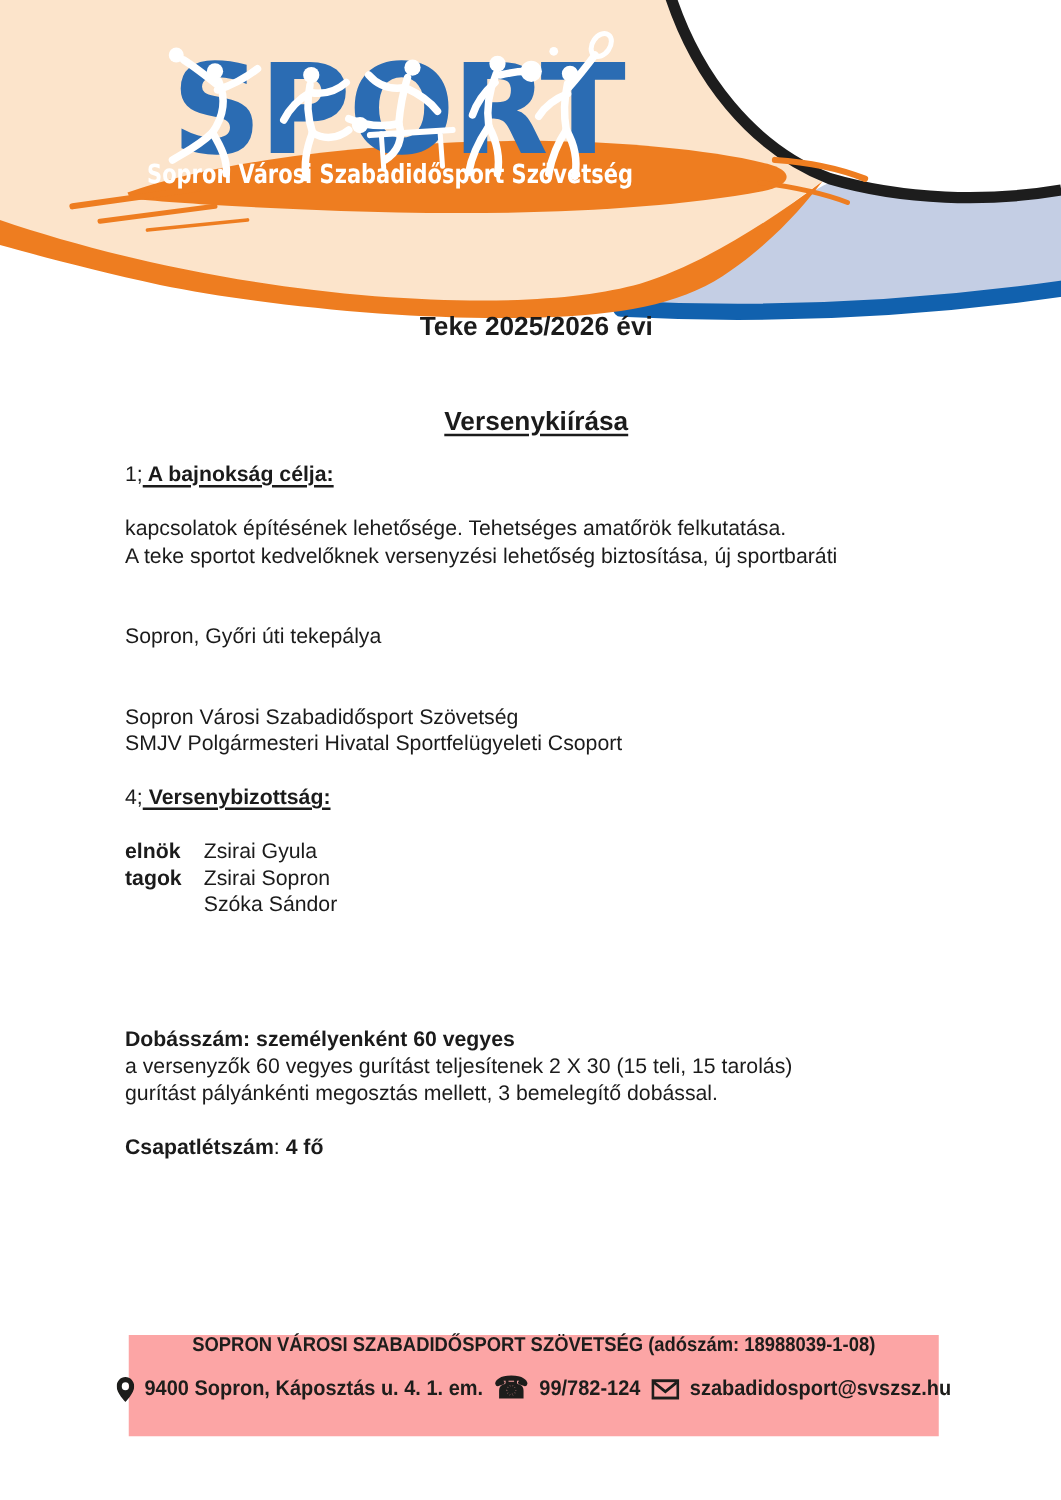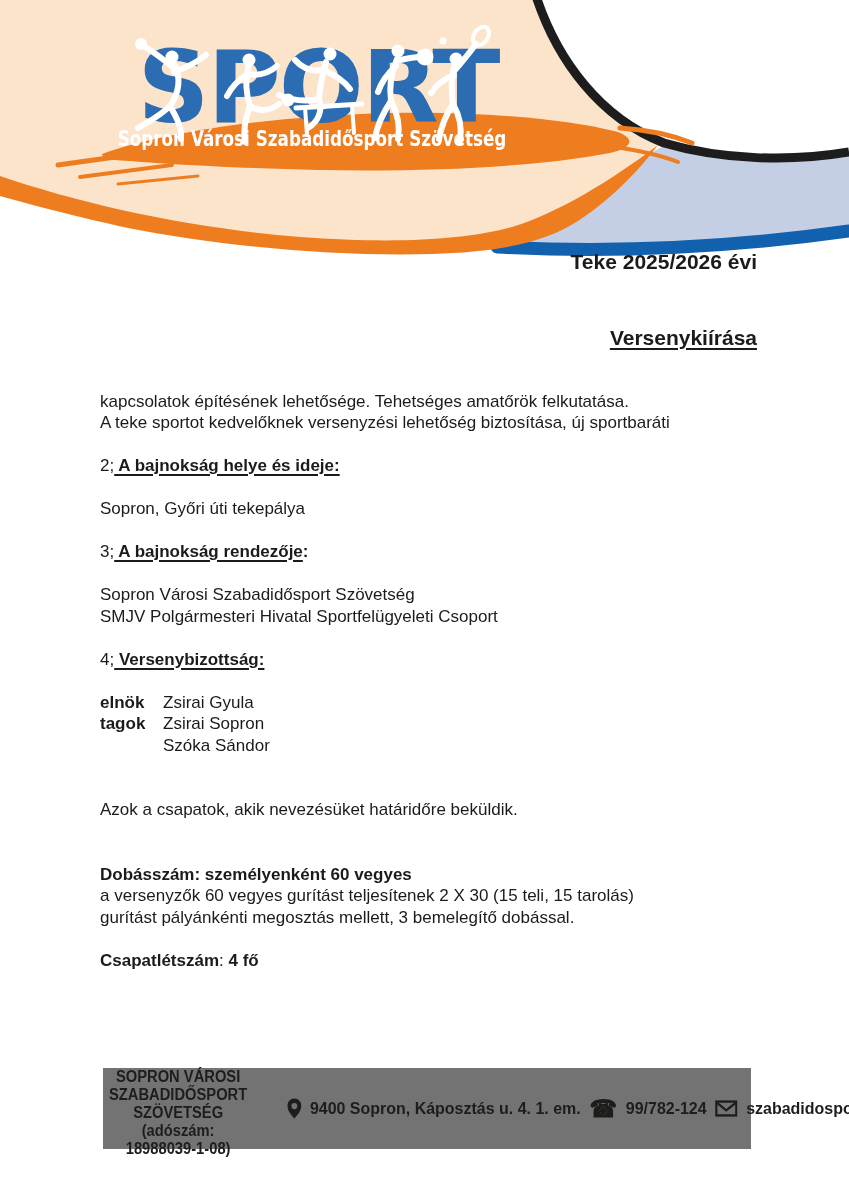--- a/index.html
+++ b/index.html
@@ -8,43 +8,43 @@
     width:849px;height:1200px;
     background:#ffffff;
     margin:0 auto;
     overflow:hidden;
     font-family:"Liberation Sans", sans-serif;
     color:#1b1b1b;
   }
   .header-art{position:absolute;top:0;left:0;}
   .title-block{
     position:absolute;left:101px;top:251px;width:656px;
-    text-align:right;font-weight:bold;font-size:21px;line-height:22.5px;
+    text-align:center;font-weight:bold;font-size:21px;line-height:22.5px;
     color:#1b1b1b;
   }
   .subtitle{
     position:absolute;left:101px;top:326px;width:656px;
-    text-align:right;font-weight:bold;font-size:21px;
+    text-align:center;font-weight:bold;font-size:21px;
     text-decoration:underline;text-decoration-thickness:2px;text-underline-offset:3px;
   }
   .body-text{
     position:absolute;left:100px;top:369px;width:660px;
     font-size:17px;line-height:21.5px;white-space:nowrap;
   }
   .line{height:21.5px;}
   .gap{height:21.5px;}
   .hnum{font-weight:normal;}
   .hu{font-weight:bold;text-decoration:underline;text-decoration-thickness:2px;text-underline-offset:3px;white-space:pre;}
   .hb{font-weight:bold;}
   .b{font-weight:bold;}
   .clabel{display:inline-block;width:63px;font-weight:bold;}
   .footer-box{
     position:absolute;left:103px;top:1068px;width:648px;height:81px;
-    background:#737373;
-    display:flex;flex-direction:row;justify-content:flex-start;gap:13px;
+    background:#fca5a5;
+    display:flex;flex-direction:column;justify-content:flex-start;gap:13px;
   }
   .footer-line1{
     text-align:center;font-weight:bold;font-size:16px;color:#1d1d1b;
     transform:scaleX(0.92);transform-origin:center;letter-spacing:0px;
   }
   .footer-line2{
     display:flex;align-items:center;justify-content:center;gap:9px;
     font-weight:bold;font-size:17px;color:#1d1d1b;
     transform:scaleX(0.94);transform-origin:center;
   }
@@ -138,45 +138,43 @@
     <text transform="translate(312,146) scale(0.8,1)" text-anchor="middle" font-family="DejaVu Sans, sans-serif" font-weight="bold" font-size="21" fill="#ffffff">Sopron Városi Szabadidősport Szövetség</text>
   </svg>
 
   <div class="title-block">
     <div>Teke 2025/2026 évi</div>
   </div>
   <div class="subtitle">Versenykiírása</div>
 
   <div class="body-text">
 
+    <div class="line"><span class="hnum">1;</span><span class="hu"> A bajnokság célja:</span><span class="hb"></span></div>
     <div class="gap"></div>
     <div class="line">kapcsolatok építésének lehetősége. Tehetséges amatőrök felkutatása.</div>
     <div class="line">A teke sportot kedvelőknek versenyzési lehetőség biztosítása, új sportbaráti</div>
     <div class="gap"></div>
 
-    <div class="line"><span class="hnum">2;</span><span class="hu"> A bajnokság helye és ideje:</span><span class="hb"></span></div>
     <div class="gap"></div>
     <div class="line">Sopron, Győri úti tekepálya</div>
     <div class="gap"></div>
 
-    <div class="line"><span class="hnum">3;</span><span class="hu"> A bajnokság rendezője</span><span class="hb">:</span></div>
     <div class="gap"></div>
     <div class="line">Sopron Városi Szabadidősport Szövetség</div>
     <div class="line">SMJV Polgármesteri Hivatal Sportfelügyeleti Csoport</div>
     <div class="gap"></div>
 
     <div class="line"><span class="hnum">4;</span><span class="hu"> Versenybizottság:</span><span class="hb"></span></div>
     <div class="gap"></div>
     <div class="line"><span class="clabel">elnök</span><span>Zsirai Gyula</span></div>
     <div class="line"><span class="clabel">tagok</span><span>Zsirai Sopron</span></div>
     <div class="line"><span class="clabel"></span><span>Szóka Sándor</span></div>
     <div class="gap"></div>
 
     <div class="gap"></div>
-    <div class="line">Azok a csapatok, akik nevezésüket határidőre beküldik.</div>
     <div class="gap"></div>
 
     <div class="gap"></div>
     <div class="line b">Dobásszám: személyenként 60 vegyes</div>
     <div class="line">a versenyzők 60 vegyes gurítást teljesítenek 2 X 30 (15 teli, 15 tarolás)</div>
     <div class="line">gurítást pályánkénti megosztás mellett, 3 bemelegítő dobással.</div>
     <div class="gap"></div>
     <div class="line"><span class="b">Csapatlétszám</span><span>:</span><span class="b" style="white-space:pre;"> 4 fő</span></div>
 
   </div>

